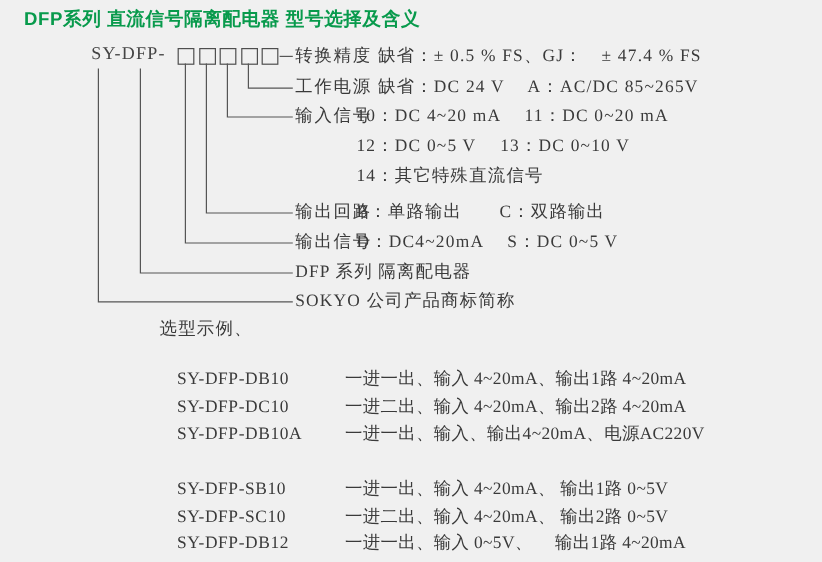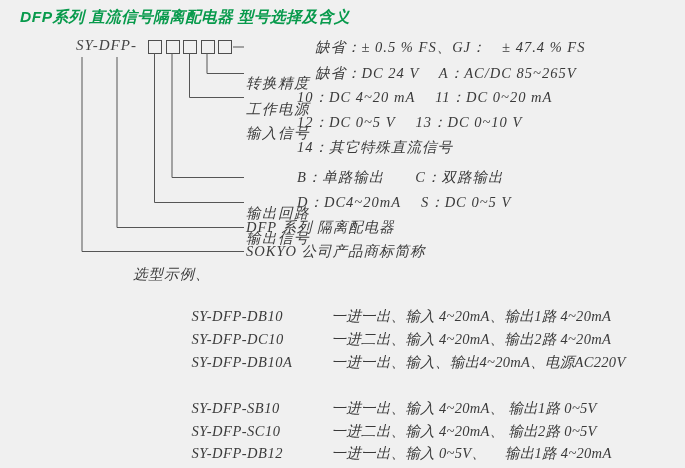--- a/index.html
+++ b/index.html
@@ -2,40 +2,39 @@
 <html lang="zh"><head>
 <meta charset="utf-8">
 <style>
   html,body { margin:0; padding:0; }
   body { background:#f0f0f0; }
   .stage {
     position:relative; width:685px; height:468px;
     background:#f0f0f0; overflow:hidden;
     font-family:"Liberation Serif","DejaVu Serif",serif;
     color:#3a3a3a;
-    font-style:italic;
   }
   .abs { position:absolute; white-space:pre; line-height:17px; }
   .title {
     left:20px; top:8px;
     font-family:"Liberation Sans","DejaVu Sans",sans-serif;
     font-weight:bold; font-size:15.5px; letter-spacing:0.5px;
     color:#089a4c;
   }
   .prefix { left:76px; top:37px; font-size:15px; letter-spacing:1px; color:#444; }
   .digit-box {
     position:absolute; top:40px; width:12px; height:12px;
     border:1.5px solid #4e4e4e; background:transparent;
   }
   svg.lines { position:absolute; left:0; top:0; }
-  .lbl { font-size:14.5px; letter-spacing:1.5px;margin-top:36px; }
+  .lbl { font-size:14.5px; letter-spacing:1.5px; }
   .dsc { font-size:14.5px; letter-spacing:1px; }
   .ex  { font-size:14.5px; }
   .ex-row { position:absolute; white-space:pre; line-height:17px; }
-  .ex-model { display:inline-block; width:140px; letter-spacing:0.5px;margin-left:44px; }
+  .ex-model { display:inline-block; width:140px; letter-spacing:0.5px; }
   .ex-desc { letter-spacing:0.3px;margin-top:36px; }
 </style>
 </head>
 <body>
 
 <div class="stage">
 
   <div class="abs title">DFP系列 直流信号隔离配电器 型号选择及含义</div>
 
   <div class="abs prefix">SY-DFP-</div>

